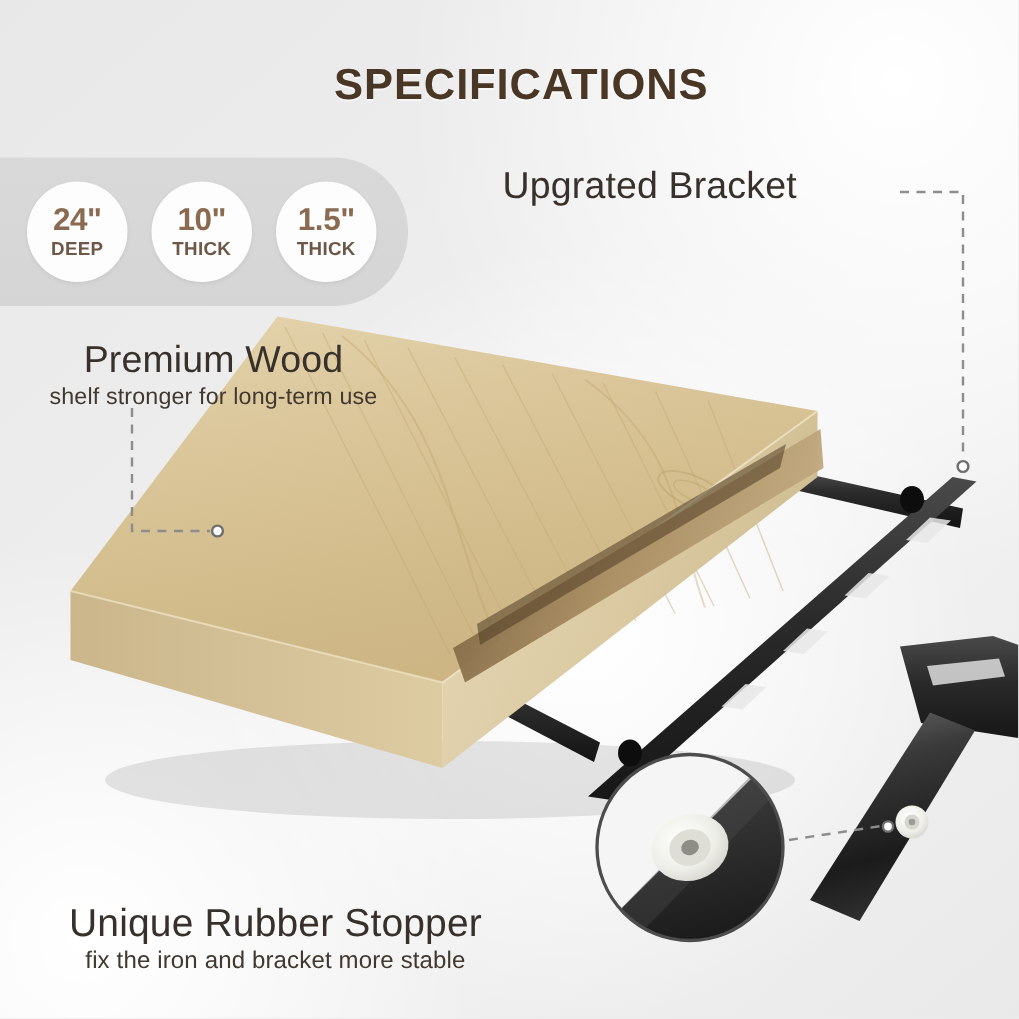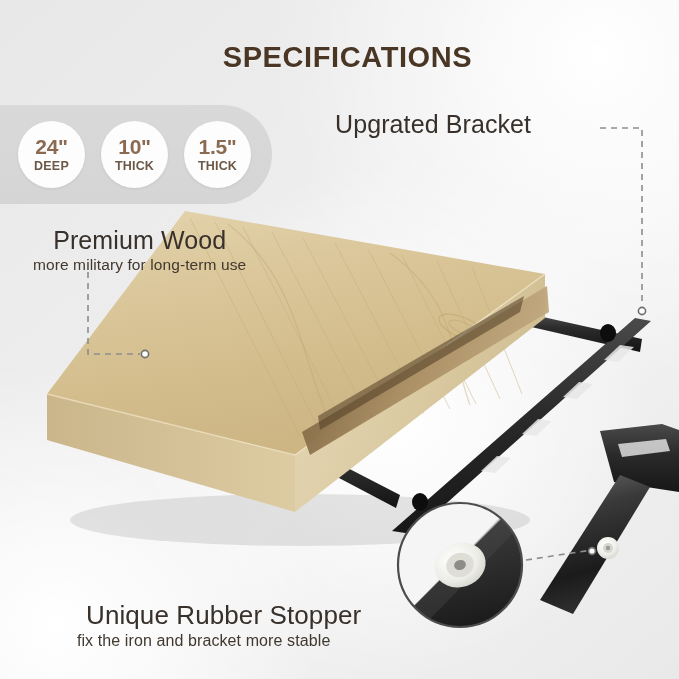--- a/index.html
+++ b/index.html
@@ -43,21 +43,21 @@
   .callout{position:absolute;text-align:center;}
   .callout .ctitle{
     font-size:25px;font-weight:500;color:#37302b;white-space:nowrap;letter-spacing:.1px;
   }
   .callout .csub{
     font-size:15.5px;color:#41382f;white-space:nowrap;margin-top:1px;letter-spacing:.1px;
   }
   #callout-bracket{left:335px;top:110px;}
   #callout-wood{left:33px;top:226px;}
   #callout-stopper{left:46px;top:600px;}
-  #callout-stopper .ctitle{font-size:26px;margin-left:40px;}
+  #callout-stopper .ctitle{font-size:26px;}
   #callout-stopper .csub{font-size:16px;}
   svg.overlay{position:absolute;left:0;top:0;width:679px;height:679px;}
 </style>
 </head>
 <body>
 
 <div id="stage">
 
   <svg class="overlay" viewBox="0 0 679 679">
     <defs>
@@ -220,21 +220,21 @@
     <span class="bval">1.5"</span>
     <span class="blab">THICK</span>
   </div>
 
   <div class="callout" id="callout-bracket">
     <div class="ctitle">Upgrated Bracket</div>
   </div>
 
   <div class="callout" id="callout-wood">
     <div class="ctitle">Premium Wood</div>
-    <div class="csub">more military for long-term use</div>
+    <div class="csub">shelf stronger for long-term use</div>
   </div>
 
   <div class="callout" id="callout-stopper">
     <div class="ctitle">Unique Rubber Stopper</div>
     <div class="csub">fix the iron and bracket more stable</div>
   </div>
 
 </div>
 
 </body></html>

